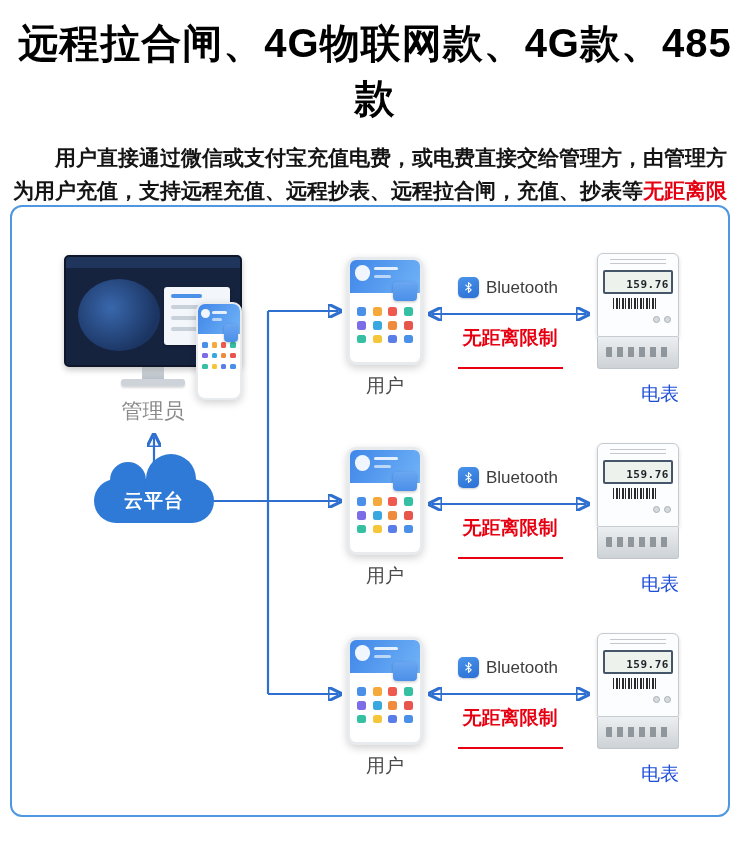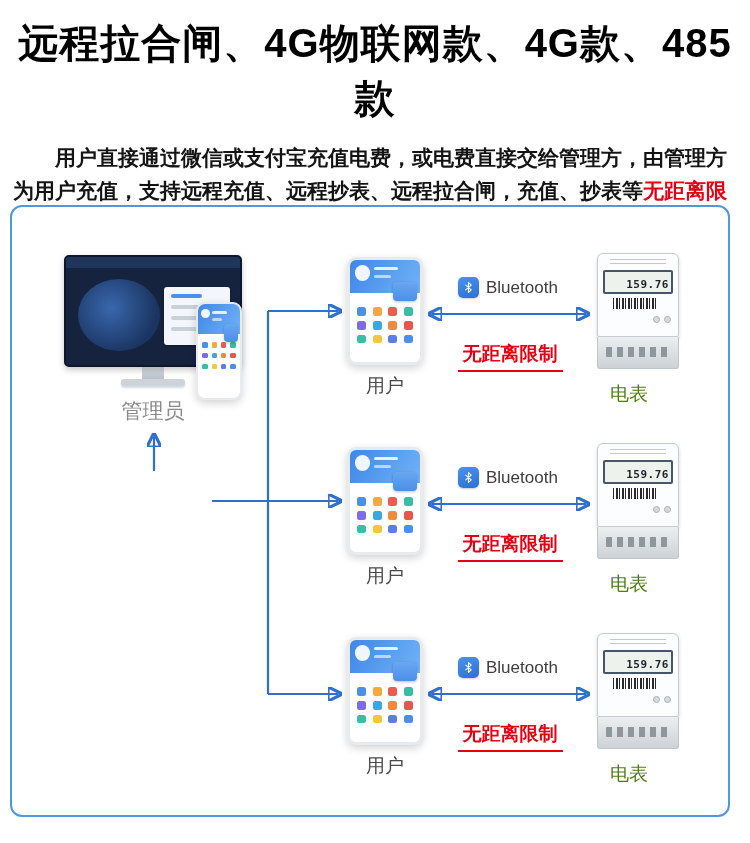--- a/index.html
+++ b/index.html
@@ -50,35 +50,35 @@
   .cloud::after { content:""; position:absolute; right:18px; top:-25px; width:50px; height:50px; background:#2e7ad6; border-radius:50%; }
   .cloud-label { position:relative; z-index:1; color:#fff; font-size:19px; font-weight:bold; letter-spacing:1px; }
 
   
   .bt { position:absolute; left:446px; display:flex; align-items:center; gap:7px; }
   .bt-icon { width:21px; height:21px; border-radius:5px; background:linear-gradient(160deg,#4a94ea,#2b6fd4); display:flex; align-items:center; justify-content:center; box-shadow:0 1px 2px rgba(0,0,0,.2); }
   .bt-icon svg { width:13px; height:13px; }
   .bt-label { font-size:17px; color:#3d3d3d; }
 
   .constraint { position:absolute; left:418px; width:160px; text-align:center; }
-  .constraint span { display:inline-block; font-size:19px; font-weight:bold; color:#e60012; border-bottom:2px solid #e60012; padding:0 5px 3px;margin-top:16px; }
+  .constraint span { display:inline-block; font-size:19px; font-weight:bold; color:#e60012; border-bottom:2px solid #e60012; padding:0 5px 16px; }
 
   
   .meter { position:absolute; left:585px; width:82px; }
   .meter-top { height:84px; background:#fcfdfe; border:1px solid #c5cbd1; border-radius:6px 6px 2px 2px; padding:5px 5px 0; position:relative; box-shadow:0 2px 4px rgba(0,0,0,.14); }
   .meter-tlines { height:8px; margin:0 7px 3px; background:repeating-linear-gradient(180deg,#b9bfc6 0 1px,transparent 1px 4px); opacity:.85; }
   .meter-lcd { height:24px; background:#edf2ec; border:2px solid #46566a; border-radius:2px; position:relative; }
   .meter-reading { position:absolute; right:2px; bottom:1px; font-family:"DejaVu Sans Mono", monospace; font-size:11px; font-weight:bold; color:#1d232b; letter-spacing:.5px; }
   .meter-barcode { height:11px; margin:4px 16px 0 10px; background:repeating-linear-gradient(90deg,#2a2a2a 0 1px,transparent 1px 3px,#2a2a2a 3px 5px,transparent 5px 6px); }
   .meter-btn { position:absolute; width:7px; height:7px; border-radius:50%; background:#d6dade; border:1px solid #aab0b6; top:62px; }
   .meter-btn.b1 { right:7px; }
   .meter-btn.b2 { right:18px; }
   .meter-bottom { height:32px; background:linear-gradient(#eceff1,#cdd2d6); border:1px solid #bfc5ca; border-top:none; border-radius:0 0 3px 3px; position:relative; }
   .meter-screws { position:absolute; left:8px; right:8px; top:10px; height:10px; background:repeating-linear-gradient(90deg,#8f969c 0 6px,transparent 6px 11px); border-radius:1px; }
-  .meter-label { position:absolute; left:598px; width:82px; text-align:left; font-size:19px; color:#4d7c0f; }
+  .meter-label { position:absolute; left:585px; width:82px; text-align:right; font-size:19px; color:#1d4ed8; }
 </style>
 </head>
 <body>
 
 <div class="page-title">远程拉合闸、4G物联网款、4G款、485款</div>
 
 <p class="description"><span>用户直接通过微信或支付宝充值电费，或电费直接交给管理方，由管理方为用户充值，支持远程充值、远程抄表、远程拉合闸，充值、抄表等</span><span class="highlight">无距离限制、随时随地操作。</span></p>
 
 <div class="diagram">
 
@@ -132,20 +132,23 @@
         <div class="phone-app" style="background: rgb(232, 85, 74);"></div>
         <div class="phone-app" style="background: rgb(53, 191, 163);"></div>
         <div class="phone-app" style="background: rgb(245, 197, 58);"></div>
         <div class="phone-app" style="background: rgb(90, 125, 232);"></div>
         <div class="phone-app" style="background: rgb(74, 144, 232);"></div>
       </div>
   </div>
 
   <div class="admin-label">管理员</div>
 
+  <div class="cloud">
+    <span class="cloud-label">云平台</span>
+  </div>
 
   <div class="phone phone-user" style="top:50px">
     <div class="phone-header">
       <div class="phone-avatar"></div>
       <div class="ph-line l1"></div>
       <div class="ph-line l2"></div>
       <div class="phone-banner"></div>
     </div>
     <div class="phone-body">
         <div class="phone-app" style="background: rgb(74, 144, 232);"></div>

